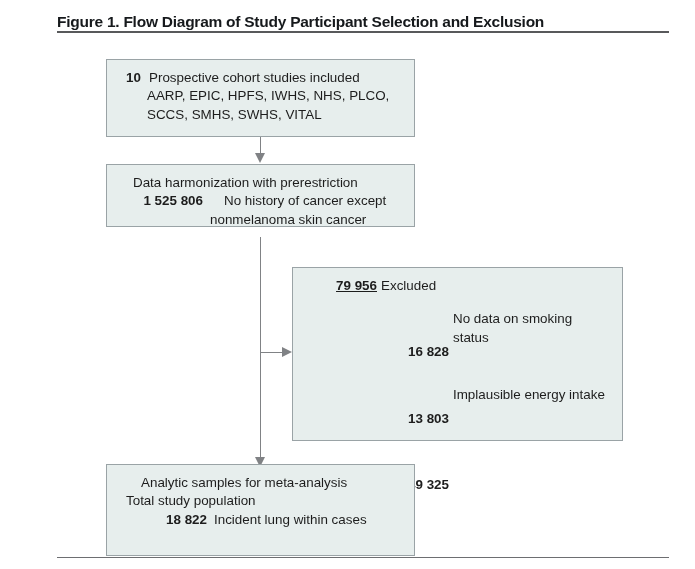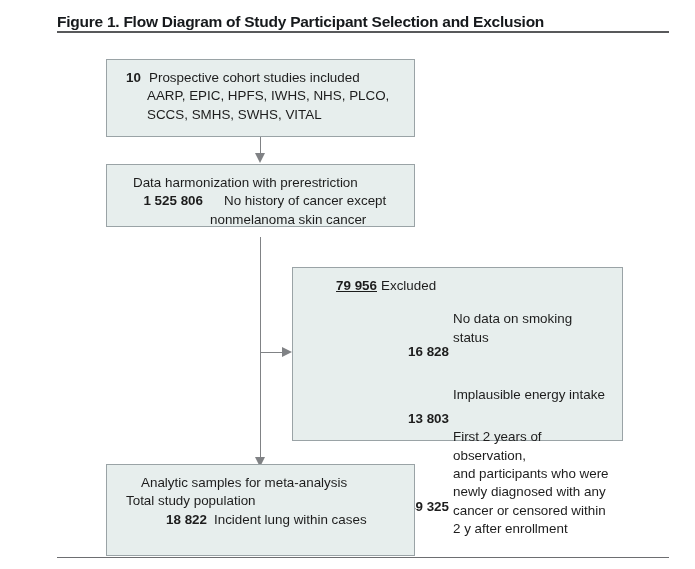--- a/index.html
+++ b/index.html
@@ -188,25 +188,20 @@
     <div class="row">
       <span class="num num-sub">16 828</span>
       <span class="lbl">No data on smoking status</span>
     </div>
     <div class="row">
       <span class="num num-sub">13 803</span>
       <span class="lbl">Implausible energy intake</span>
     </div>
     <div class="row">
       <span class="num num-sub">49 325</span>
-      <span class="lbl">First 2 years of observation,
-and participants who were
-newly diagnosed with any
-cancer or censored within
-2 y after enrollment</span>
     </div>
   </div>
 </div>
 
 <div class="flow-box" id="box-analytic">
   <div class="box-inner">
     <div class="hdr plain">Analytic samples for meta-analysis</div>
     <div class="row">
       <span class="lbl">Total study population</span>
     </div>

